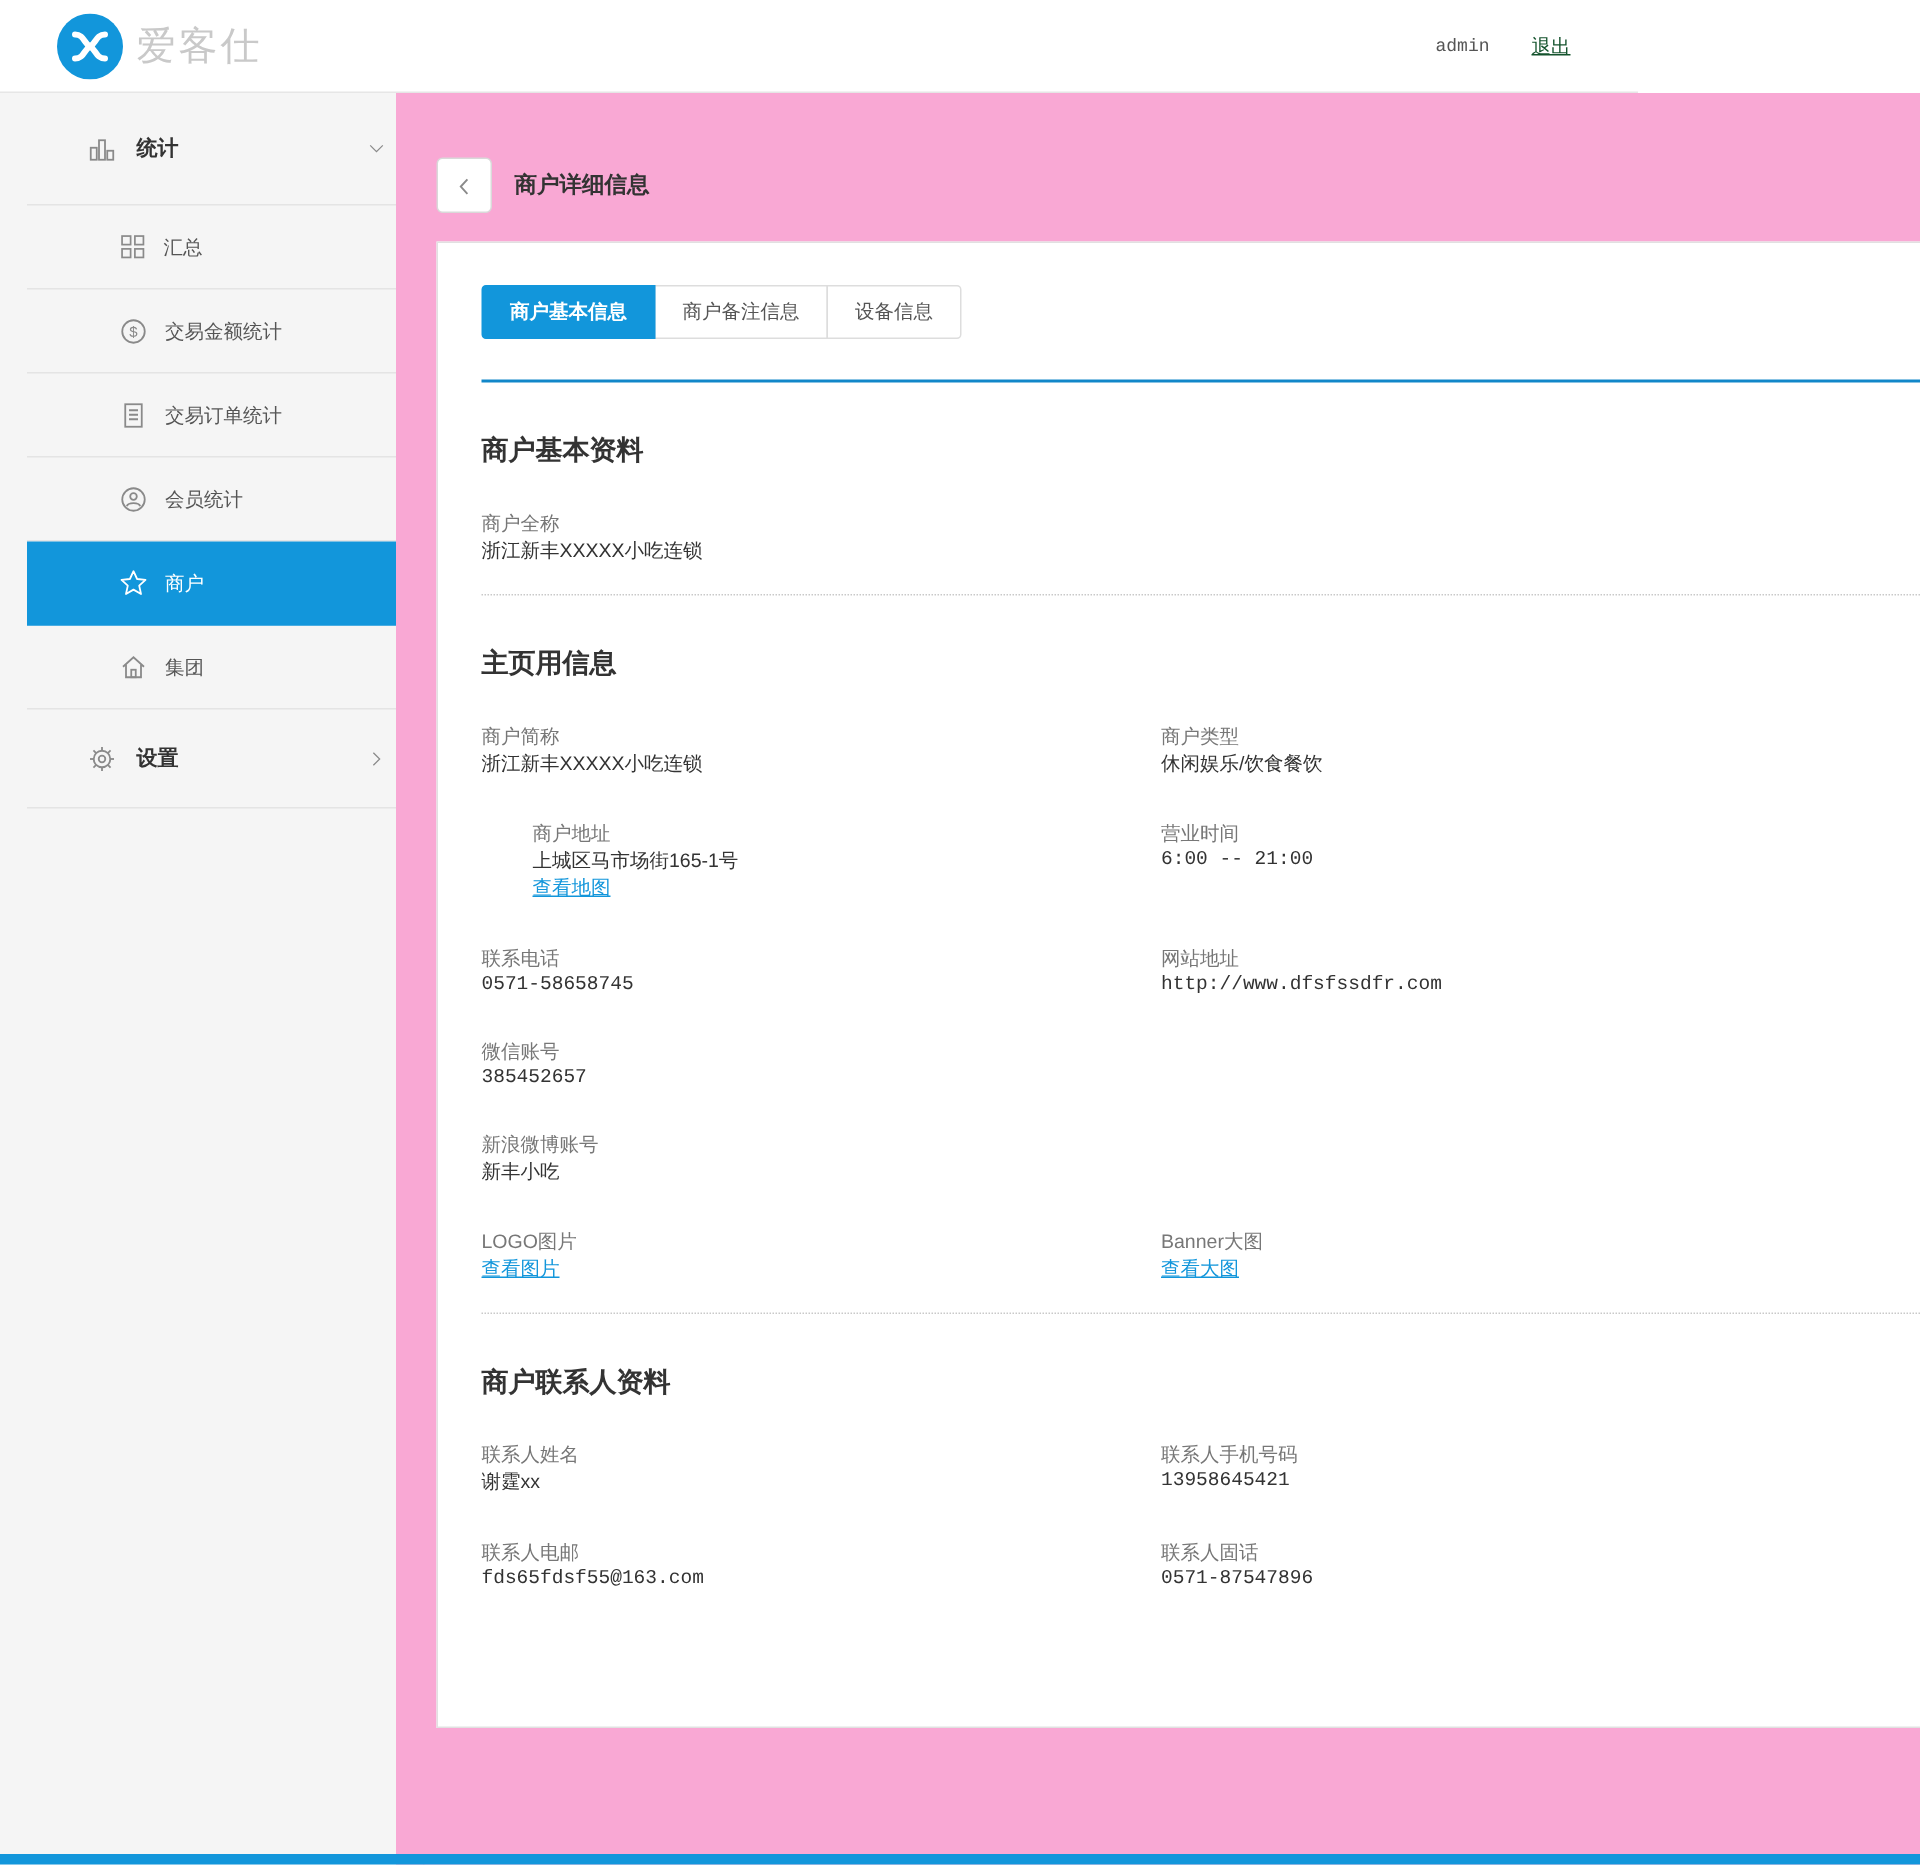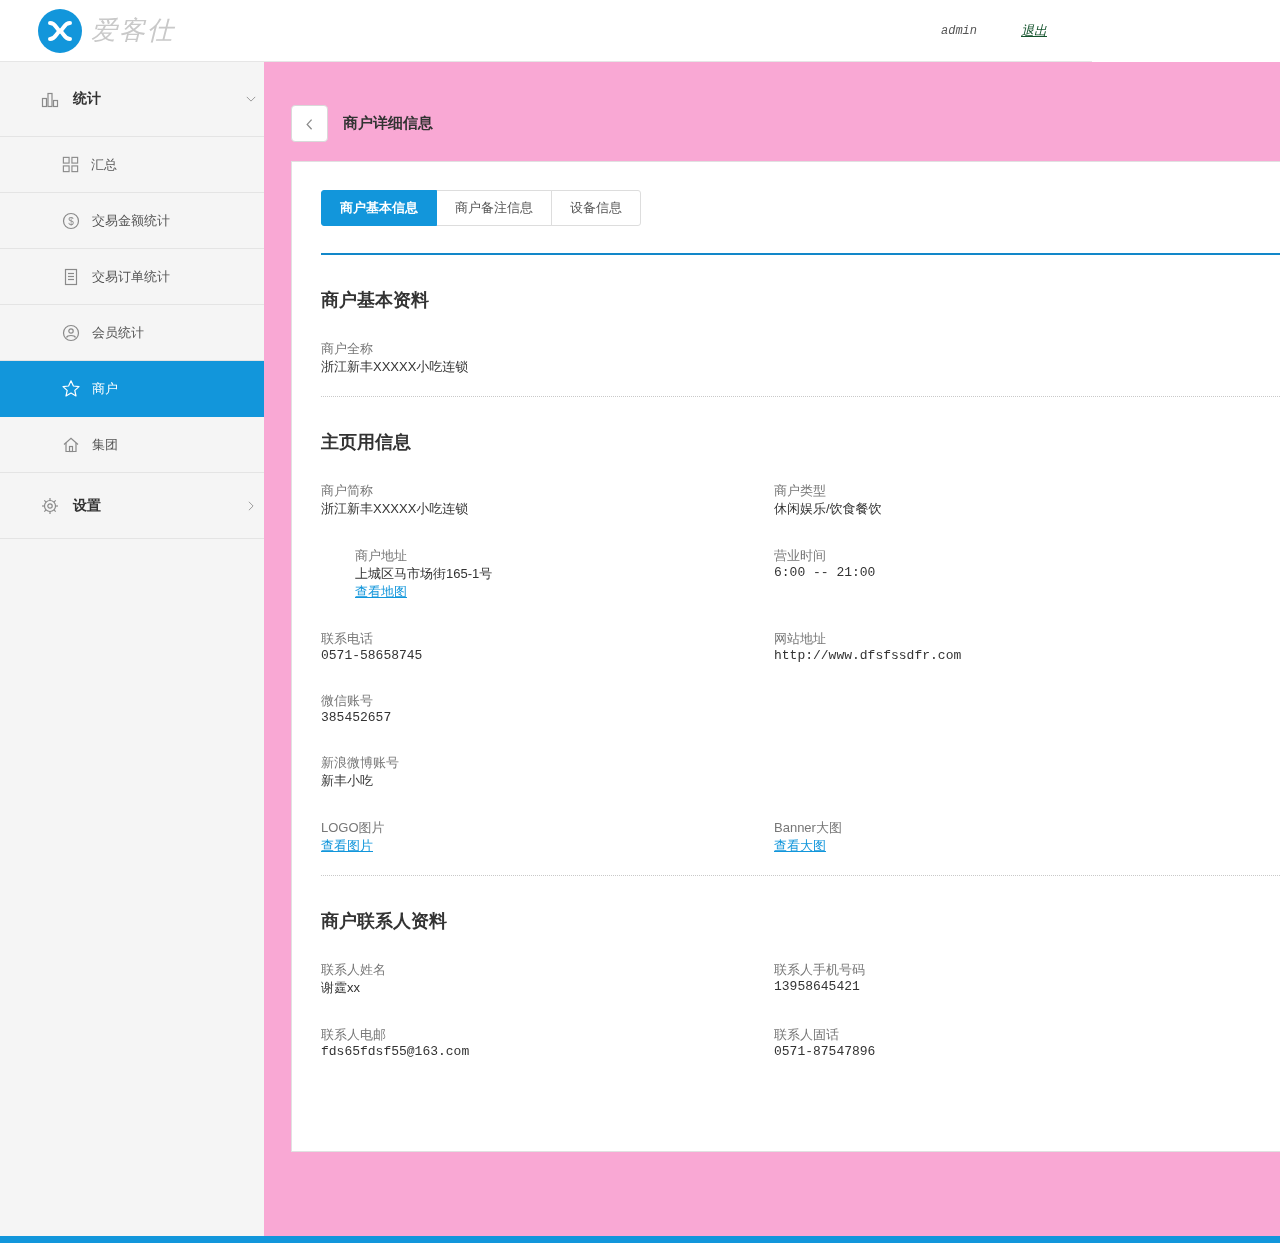--- a/index.html
+++ b/index.html
@@ -2,30 +2,30 @@
 <html><head>
 <meta charset="utf-8">
 <style>
   * { margin:0; padding:0; box-sizing:border-box; }
   html,body { width:1280px; height:1243px; background:#fff; overflow:hidden;
     font-family:"Liberation Sans","DejaVu Sans",sans-serif; color:#333; }
   .mono { font-family:"Liberation Mono","DejaVu Sans Mono",monospace; font-size:12px; }
 
   
   .header { position:absolute; top:0; left:0; width:1092px; height:62px; background:#fff;
-    border-bottom:1px solid #e6e6e6; display:flex; align-items:center; z-index:5;font-style:italic; }
+    border-bottom:1px solid #e6e6e6; display:flex; align-items:center; z-index:5; }
   .logo-wrap { display:flex; align-items:center; margin-left:38px; }
   .brand { font-size:26px; color:#c9c9c9; margin-left:9px; letter-spacing:2px; }
-  .header-right { margin-left:auto; margin-right:45px; display:flex; align-items:center; gap:44px; }
+  .header-right { margin-left:auto; margin-right:45px; display:flex; align-items:center; gap:28px; }
   .username { color:#555; }
   .logout { color:#14532d; font-size:13px; text-decoration:underline; cursor:pointer; }
 
   
   .sidebar { position:absolute; top:62px; left:0; width:283px; height:1181px;
-    background:#f5f5f5; border-right:1px solid #e0e0e0; }
+    background:#f5f5f5; border-right:1px solid #e0e0e0;padding-left:18px; }
   .nav-row { display:flex; align-items:center; border-bottom:1px solid #e4e4e4; cursor:pointer; }
   .nav-group { height:75px; padding:0 24px 0 40px; }
   .nav-group.settings { height:66px; padding-left:40px; }
   .nav-group .nav-label { font-size:14px; font-weight:bold; color:#333; margin-left:13px; }
   .nav-item { height:56px; padding-left:61px;text-align:center; }
   .nav-item .nav-label { font-size:13px; color:#555; margin-left:11px; }
   .nav-item.active { background:#1296db; border-bottom-color:#1296db; }
   .nav-item.active .nav-label { color:#fff; }
   .chev { margin-left:auto; display:flex; }
   .icon { display:flex; flex:none; }

